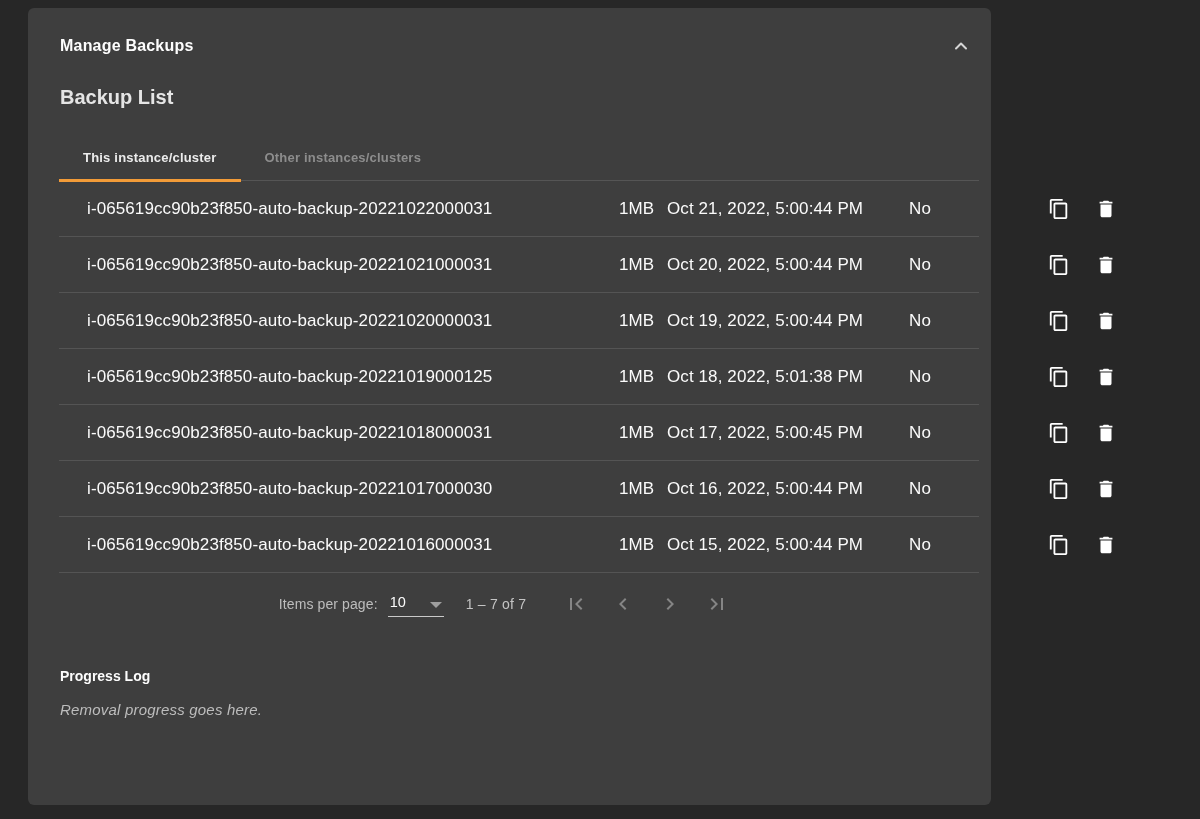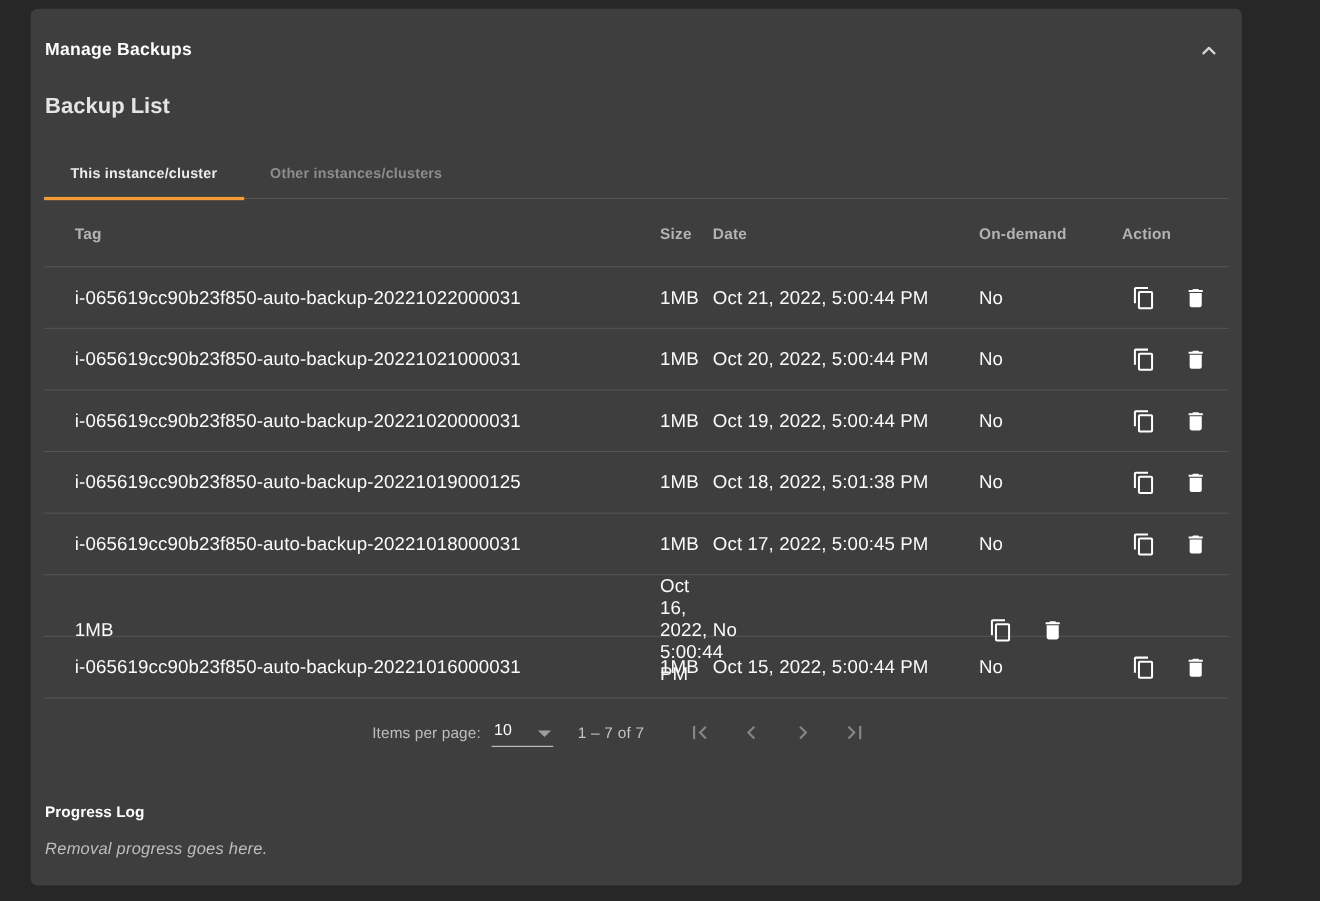--- a/index.html
+++ b/index.html
@@ -5,24 +5,25 @@
   * { margin: 0; padding: 0; box-sizing: border-box; }
   html, body {
     width: 1200px; height: 819px;
     background: #272727;
     font-family: "Liberation Sans", "DejaVu Sans", sans-serif;
     overflow: hidden;
   }
   .card {
     position: absolute;
     left: 28px; top: 8px;
-    width: 1101px; height: 797px;
+    width: 963px; height: 797px;
     background: #3e3e3e;
     border-radius: 6px;
     color: #fff;
+    padding-left: 19px;
   }
   
   .card-header {
     height: 76px;
     display: flex;
     align-items: center;
     justify-content: space-between;
     padding: 0 18px 0 13px;
   }
   .panel-title {
@@ -163,27 +164,20 @@
 
   <div class="section-title">Backup List</div>
 
   <div class="tabs-and-table">
 
     <div class="tab-bar">
       <button class="tab active">This instance/cluster</button>
       <button class="tab">Other instances/clusters</button>
     </div>
 
-    <div class="trow head">
-      <div class="th">Tag</div>
-      <div class="th">Size</div>
-      <div class="th">Date</div>
-      <div class="th">On-demand</div>
-      <div class="th">Action</div>
-    </div>
 
     <div>
       <div class="trow body-row">
         <div class="td tag">i-065619cc90b23f850-auto-backup-20221022000031</div>
         <div class="td">1MB</div>
         <div class="td">Oct 21, 2022, 5:00:44 PM</div>
         <div class="td">No</div>
         <div class="action-cell">
           <button class="icon-btn">
             <span>
@@ -288,20 +282,21 @@
             <span>
               <svg width="22" height="22" viewBox="0 0 24 24" fill="currentColor">
                   <path d="M6 19c0 1.1.9 2 2 2h8c1.1 0 2-.9 2-2V7H6v12zM19 4h-3.5l-1-1h-5l-1 1H5v2h14V4z"></path>
                 </svg>
             </span>
           </button>
         </div>
       </div>
 
       <div class="trow body-row">
+        <div class="td tag">i-065619cc90b23f850-auto-backup-20221017000030</div>
         <div class="td">1MB</div>
         <div class="td">Oct 16, 2022, 5:00:44 PM</div>
         <div class="td">No</div>
         <div class="action-cell">
           <button class="icon-btn">
             <span>
               <svg width="22" height="22" viewBox="0 0 24 24" fill="currentColor">
                   <path d="M16 1H4c-1.1 0-2 .9-2 2v14h2V3h12V1zm3 4H8c-1.1 0-2 .9-2 2v14c0 1.1.9 2 2 2h11c1.1 0 2-.9 2-2V7c0-1.1-.9-2-2-2zm0 16H8V7h11v14z"></path>
                 </svg>
             </span>

